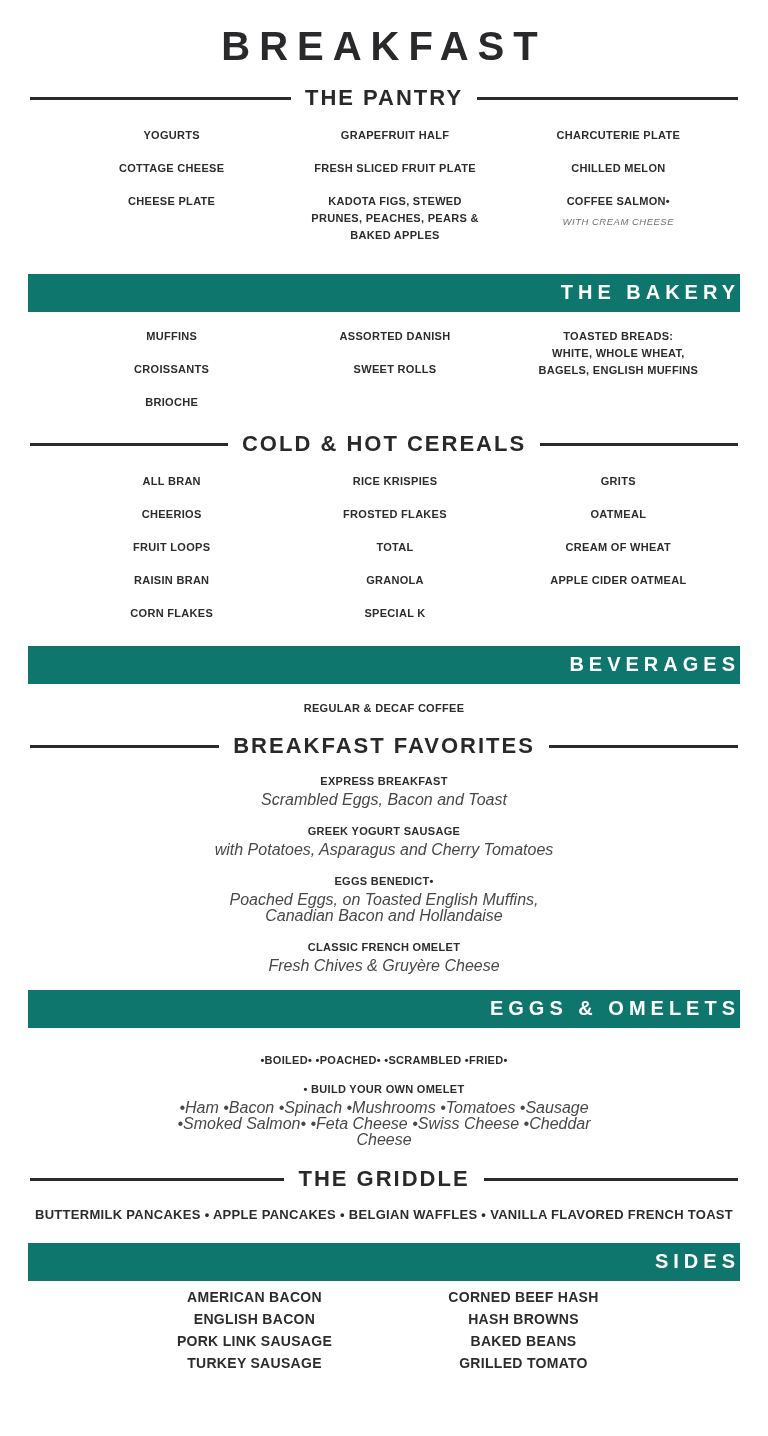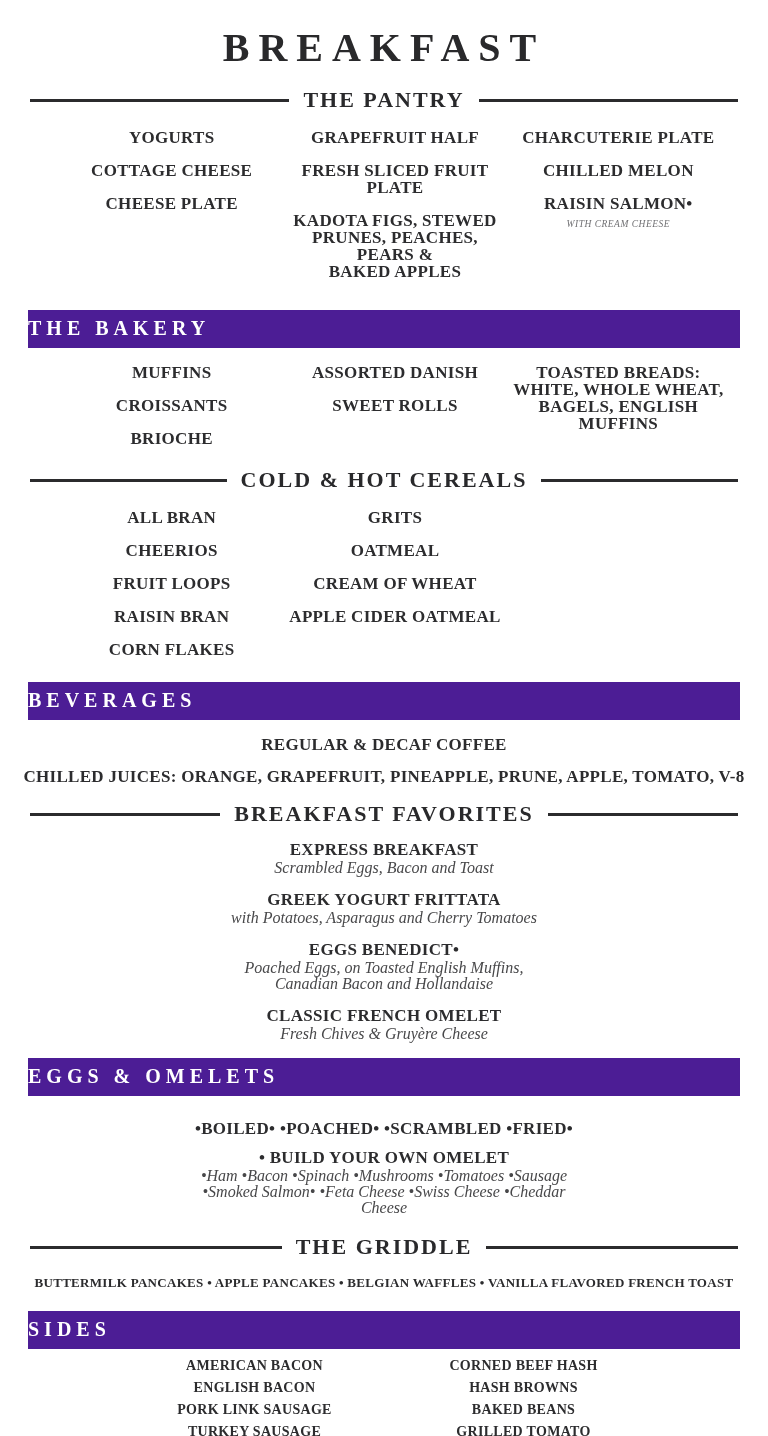--- a/index.html
+++ b/index.html
@@ -1,55 +1,55 @@
 <!DOCTYPE html>
 <html><head>
 <meta charset="utf-8">
 <style>
   html,body{margin:0;padding:0;}
   body{
     width:768px;height:1436px;overflow:hidden;background:#ffffff;
     font-family:"Liberation Sans",sans-serif;color:#2c2c2e;
     -webkit-font-smoothing:antialiased;
   }
-  .page{width:768px;height:1436px;position:relative;font-family:Liberation Serif, serif;}
+  .page{width:768px;height:1436px;position:relative;}
 
   
   .title{
     margin:0;padding-top:24px;text-align:center;
     font-size:40px;font-weight:700;letter-spacing:9px;color:#29292b;
   }
 
   
   .rule-header{display:flex;align-items:center;margin:14px 30px 0 30px;}
   .rule-line{flex:1 1 auto;height:3px;background:#2b2b2d;}
   .rule-title{
     margin:0 14px;font-size:22px;font-weight:700;letter-spacing:2px;
     color:#29292b;white-space:nowrap;
   }
 
   
   .banner{
-    margin:14px 28px 0 28px;background:#4c1d95;
-    text-align:left;padding:7px 0 8px 0;
+    margin:14px 28px 0 28px;background:#0f766e;
+    text-align:right;padding:7px 0 8px 0;
   }
   .banner-title{
     margin:0;color:#ffffff;font-size:20px;font-weight:700;letter-spacing:5px;
   }
 
   
   .grid{display:grid;margin:16px 38px 0 60px;}
   .grid.cols-3{grid-template-columns:1fr 1fr 1fr;}
   .grid.cols-2{grid-template-columns:1fr 1fr;margin:10px 110px 0 120px;}
   .col{text-align:center;}
 
   
   .item{margin-bottom:16px;}
   .item-name{
-    font-size:17px;font-weight:700;letter-spacing:.3px;line-height:17px;
+    font-size:11px;font-weight:700;letter-spacing:.3px;line-height:17px;
     color:#2c2c2e;white-space:pre-line;
   }
   .item-sub{
     font-style:italic;font-weight:400;font-size:16px;line-height:16px;
     color:#48484a;white-space:pre-line;margin-top:2px;
   }
 
   
   .stack{margin-top:16px;text-align:center;}
 
@@ -116,21 +116,21 @@
             </div>
           </div>
           <div class="col">
             <div class="item">
               <div class="item-name">CHARCUTERIE PLATE</div>
             </div>
             <div class="item">
               <div class="item-name">CHILLED MELON</div>
             </div>
             <div class="item">
-              <div class="item-name">RAISIN SALMON•</div>
+              <div class="item-name">COFFEE SALMON•</div>
               <div class="item-sub">WITH CREAM CHEESE</div>
             </div>
           </div>
         </div>
       </section>
       <section class="section section-bakery">
         <div class="banner">
           <h2 class="banner-title">THE BAKERY</h2>
         </div>
         <div class="grid cols-3">
@@ -181,20 +181,37 @@
             </div>
             <div class="item">
               <div class="item-name">RAISIN BRAN</div>
             </div>
             <div class="item">
               <div class="item-name">CORN FLAKES</div>
             </div>
           </div>
           <div class="col">
             <div class="item">
+              <div class="item-name">RICE KRISPIES</div>
+            </div>
+            <div class="item">
+              <div class="item-name">FROSTED FLAKES</div>
+            </div>
+            <div class="item">
+              <div class="item-name">TOTAL</div>
+            </div>
+            <div class="item">
+              <div class="item-name">GRANOLA</div>
+            </div>
+            <div class="item">
+              <div class="item-name">SPECIAL K</div>
+            </div>
+          </div>
+          <div class="col">
+            <div class="item">
               <div class="item-name">GRITS</div>
             </div>
             <div class="item">
               <div class="item-name">OATMEAL</div>
             </div>
             <div class="item">
               <div class="item-name">CREAM OF WHEAT</div>
             </div>
             <div class="item">
               <div class="item-name">APPLE CIDER OATMEAL</div>
@@ -203,38 +220,35 @@
         </div>
       </section>
       <section class="section section-beverages">
         <div class="banner">
           <h2 class="banner-title">BEVERAGES</h2>
         </div>
         <div class="stack">
           <div class="item">
             <div class="item-name">REGULAR &amp; DECAF COFFEE</div>
           </div>
-          <div class="item">
-            <div class="item-name">CHILLED JUICES: ORANGE, GRAPEFRUIT, PINEAPPLE, PRUNE, APPLE, TOMATO, V-8</div>
-          </div>
         </div>
       </section>
       <section class="section section-favorites">
         <div class="rule-header">
           <span class="rule-line"></span>
           <h2 class="rule-title">BREAKFAST FAVORITES</h2>
           <span class="rule-line"></span>
         </div>
         <div class="stack">
           <div class="item">
             <div class="item-name">EXPRESS BREAKFAST</div>
             <div class="item-sub">Scrambled Eggs, Bacon and Toast</div>
           </div>
           <div class="item">
-            <div class="item-name">GREEK YOGURT FRITTATA</div>
+            <div class="item-name">GREEK YOGURT SAUSAGE</div>
             <div class="item-sub">with Potatoes, Asparagus and Cherry Tomatoes</div>
           </div>
           <div class="item">
             <div class="item-name">EGGS BENEDICT•</div>
             <div class="item-sub">Poached Eggs, on Toasted English Muffins,
 Canadian Bacon and Hollandaise</div>
           </div>
           <div class="item">
             <div class="item-name">CLASSIC FRENCH OMELET</div>
             <div class="item-sub">Fresh Chives &amp; Gruyère Cheese</div>

